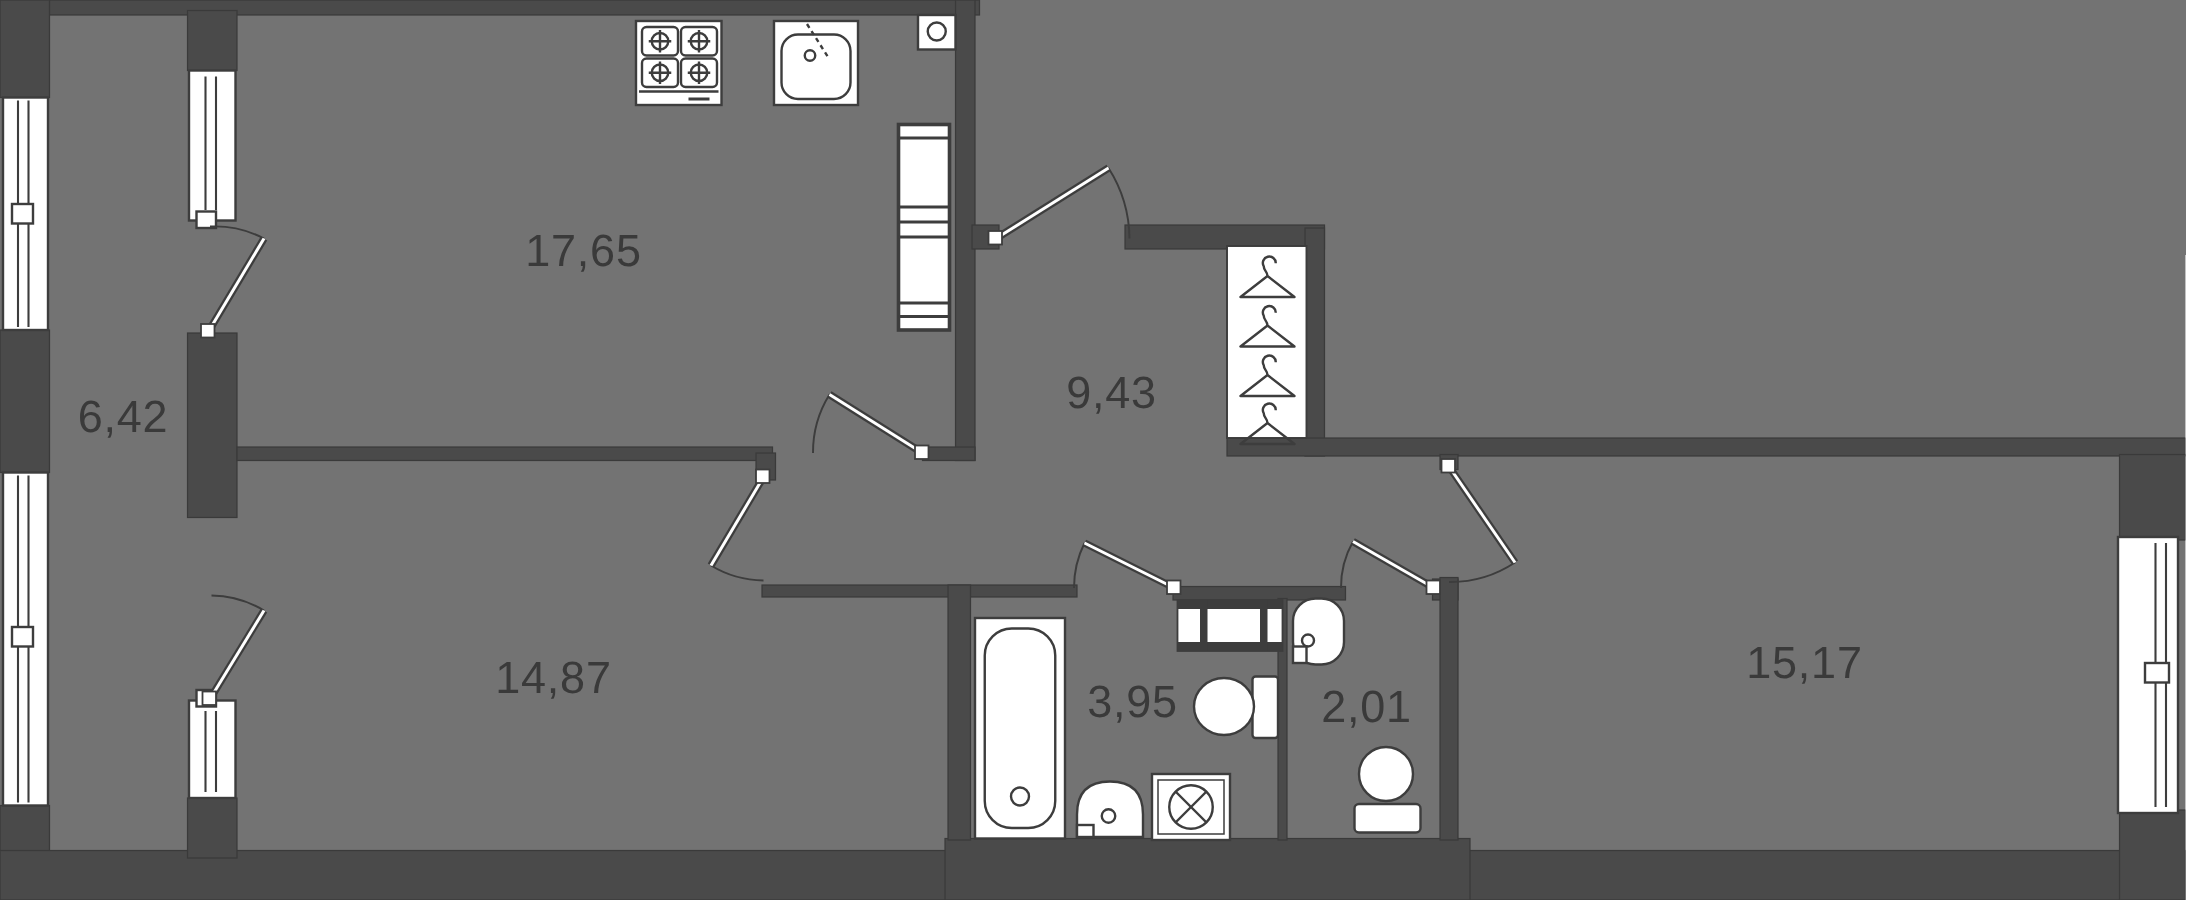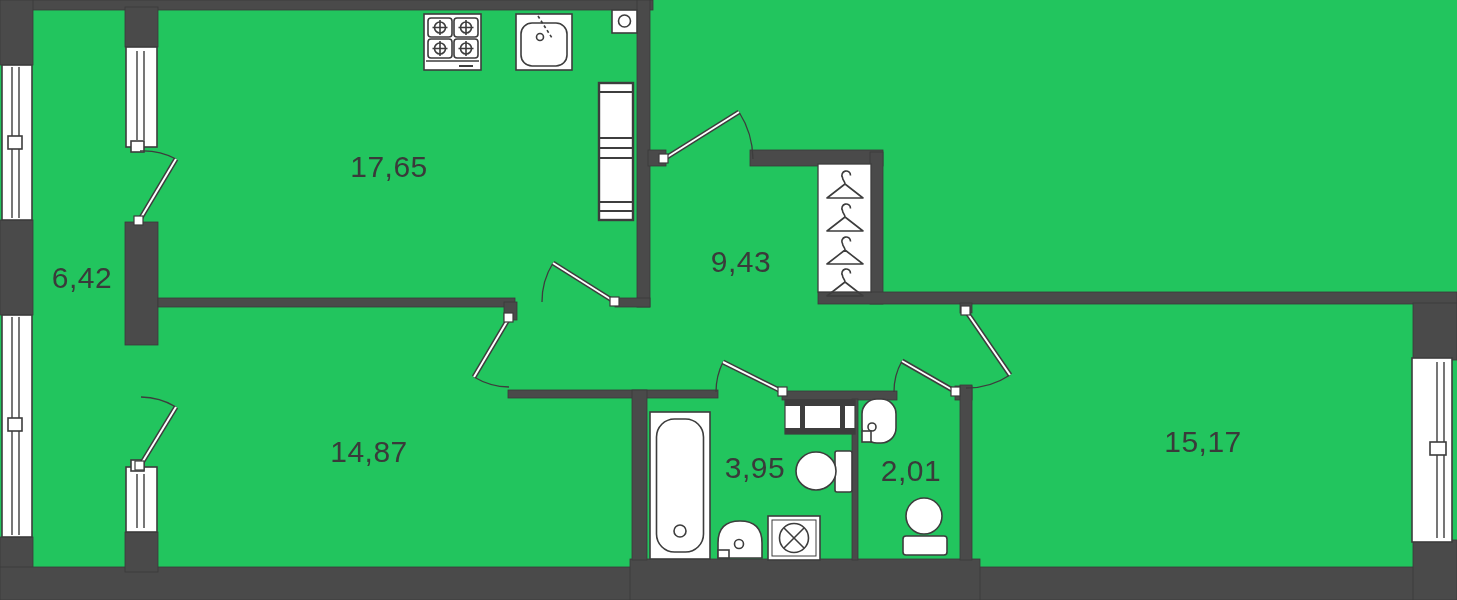--- a/index.html
+++ b/index.html
@@ -1,16 +1,16 @@
 <!DOCTYPE html>
 <html><head>
 <meta charset="utf-8">
 <style>
   html,body{margin:0;padding:0;background:#ffffff;}
-  .plan{position:relative;width:1457px;height:600px;background:#22c55e;overflow:hidden;}
+  .plan{position:relative;width:1457px;height:600px;background:#737373;overflow:hidden;}
   svg{display:block;}
   .wall{fill:#4a4a4a;stroke:#3a3a3a;stroke-width:0.8;}
   .frame{fill:#ffffff;stroke:#3d3d3d;stroke-width:1.6;}
   .thin{stroke:#3d3d3d;stroke-width:1.4;fill:none;}
   .fix{fill:#ffffff;stroke:#3d3d3d;stroke-width:1.6;}
   .fixline{stroke:#3d3d3d;stroke-width:1.6;fill:none;}
   .darkbar{fill:#3d3d3d;stroke:none;}
   .leaf-outer{stroke:#3d3d3d;stroke-width:5;fill:none;}
   .leaf-inner{stroke:#ffffff;stroke-width:2;fill:none;}
   .arc{stroke:#3d3d3d;stroke-width:1.3;fill:none;}

